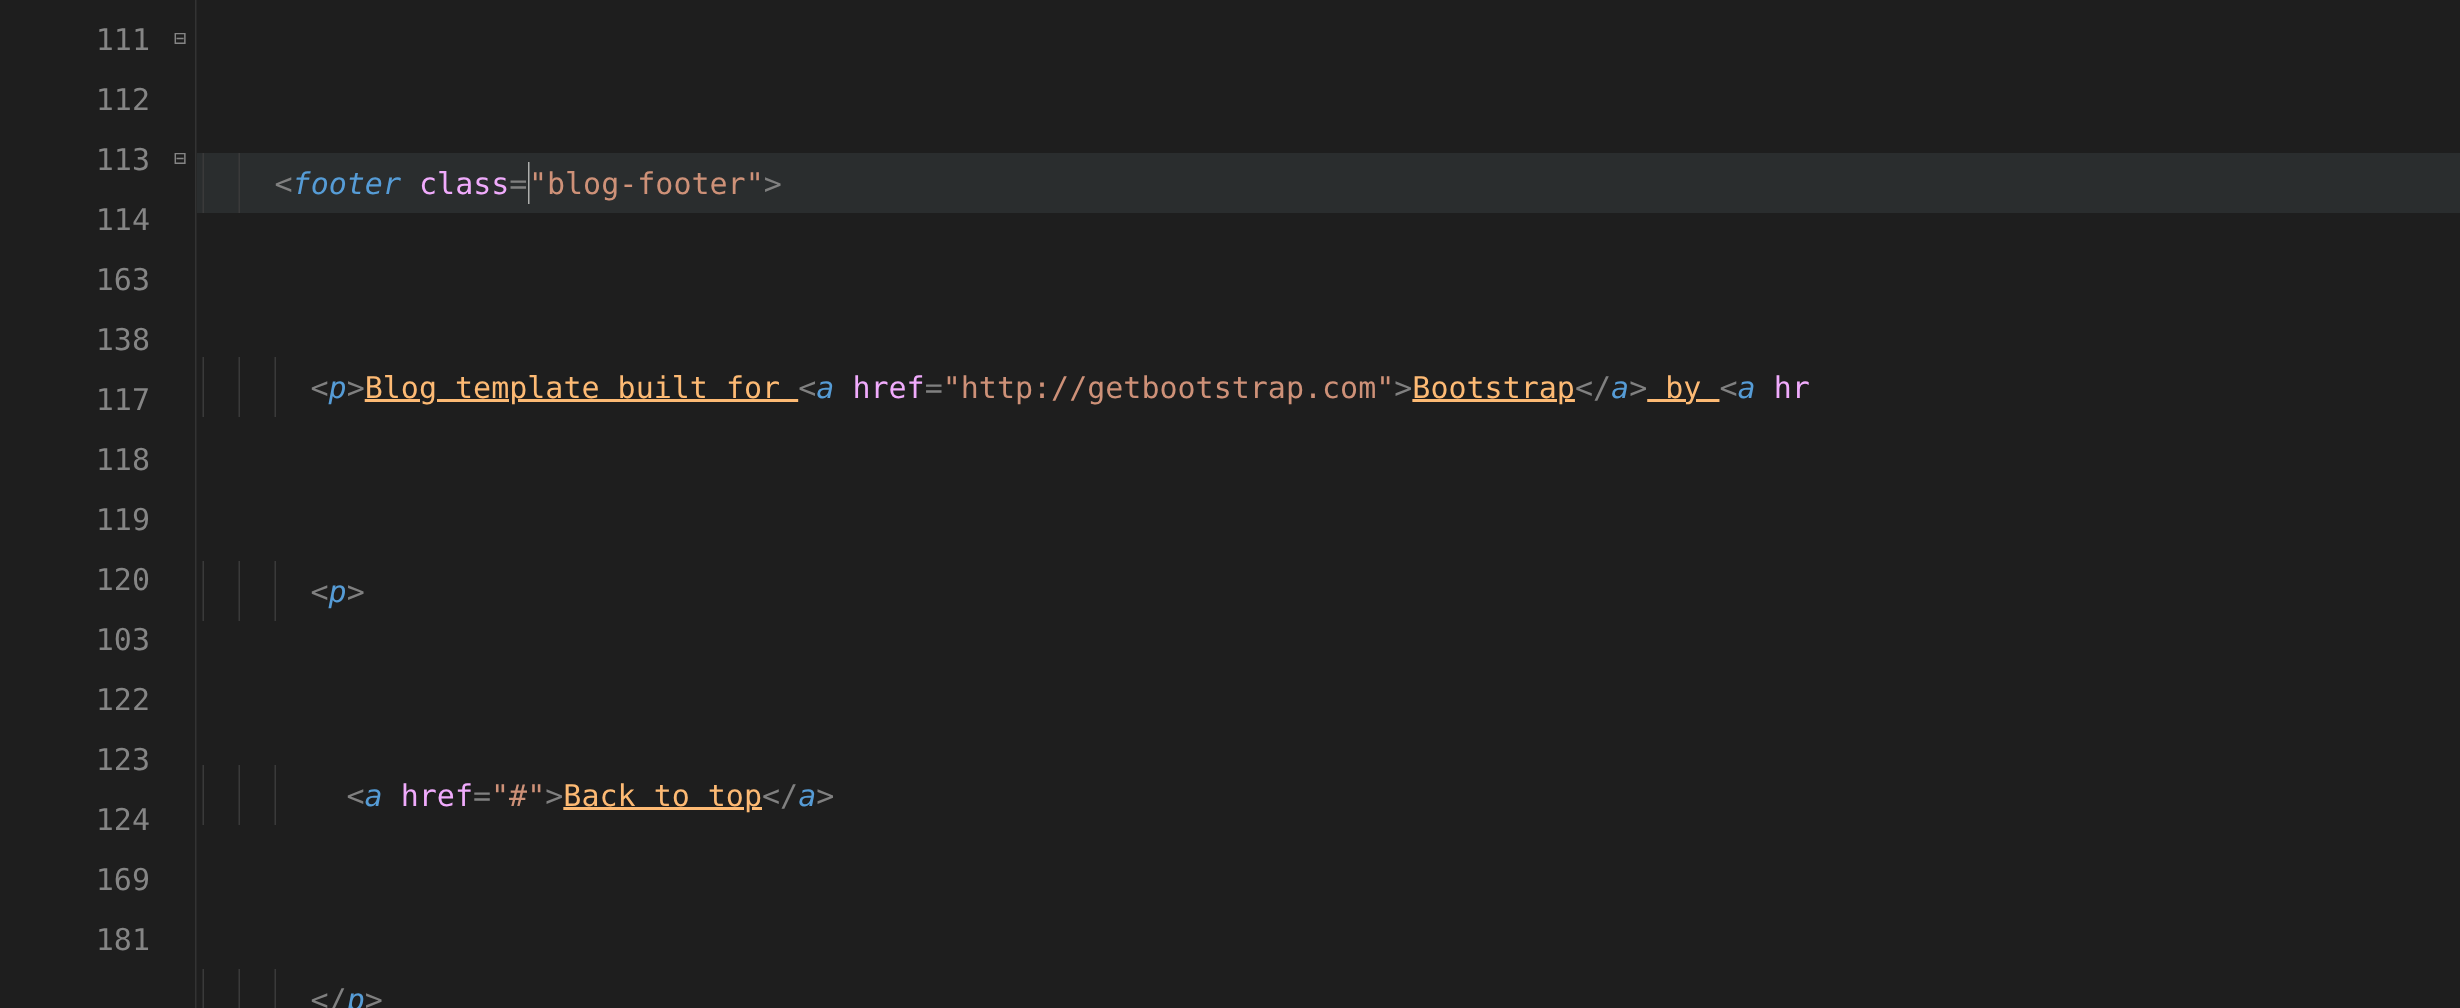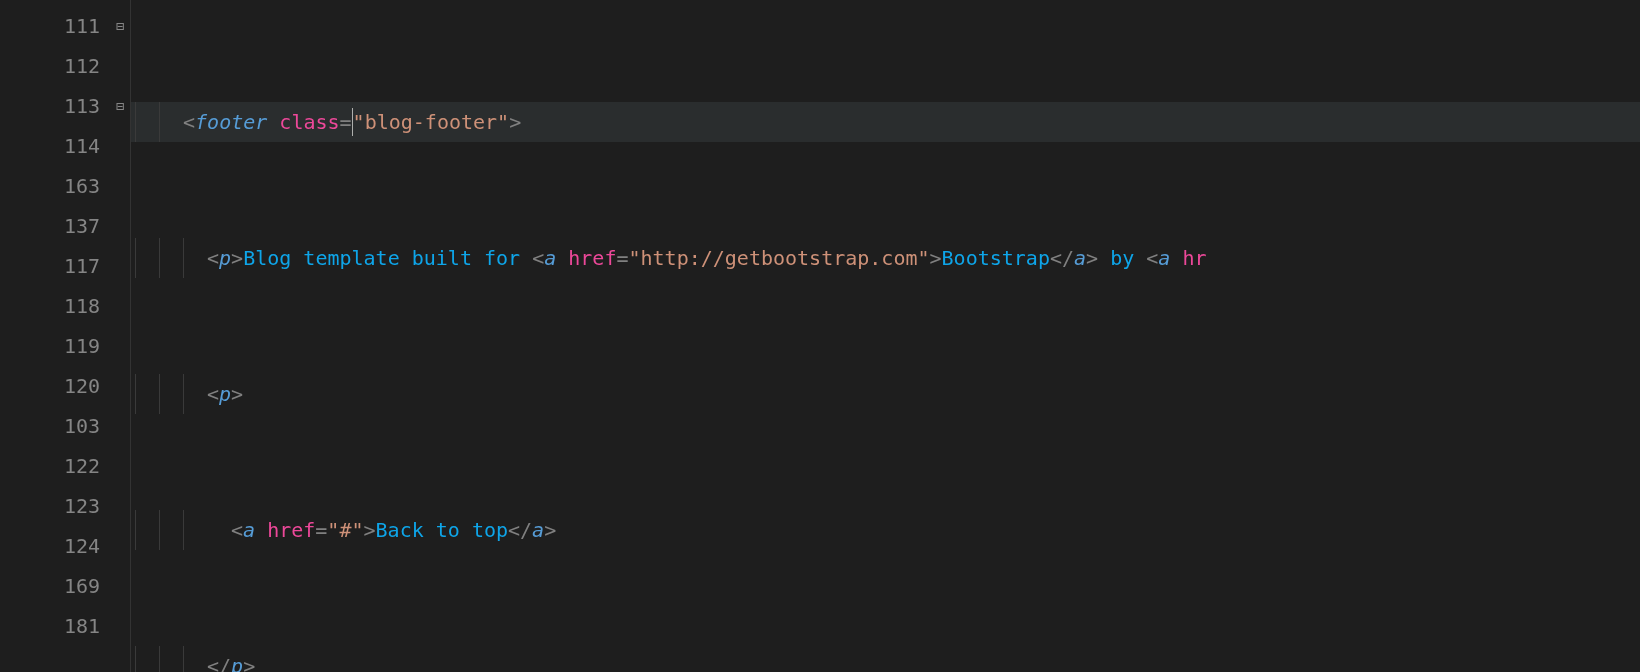--- a/index.html
+++ b/index.html
@@ -67,24 +67,24 @@
     border-left: 1px solid #3a3a3a;
   }
   .g1 { left: 4px; }
   .g2 { left: 28px; }
   .g3 { left: 52px; }
 
   .indent { display:inline-block; width:24px; }
 
   .punc   { color: #808080; }
   .tag    { color: #569cd6; font-style: italic; }
-  .attr   { color: #ec4899; }
+  .attr   { color: #f0abfc; }
   .str    { color: #ce9178; }
   .url    { color: #ce9178; text-decoration-color: #ce9178; }
-  .txt    { color: #0ea5e9; }
+  .txt    { color: #fdba74; text-decoration: underline; }
 
   .cursor {
     display: inline-block;
     width: 1px;
     height: 28px;
     background: #aeafad;
     vertical-align: middle;
     margin: 0;
     position: relative;
     top: -2px;
@@ -93,21 +93,21 @@
 </head>
 <body>
 
 <div class="editor">
   <div class="gutter">
     <div class="ln">111</div>
     <div class="ln">112</div>
     <div class="ln">113</div>
     <div class="ln">114</div>
     <div class="ln">163</div>
-    <div class="ln">137</div>
+    <div class="ln">138</div>
     <div class="ln">117</div>
     <div class="ln">118</div>
     <div class="ln">119</div>
     <div class="ln">120</div>
     <div class="ln">103</div>
     <div class="ln">122</div>
     <div class="ln">123</div>
     <div class="ln">124</div>
     <div class="ln">169</div>
     <div class="ln">181</div>

